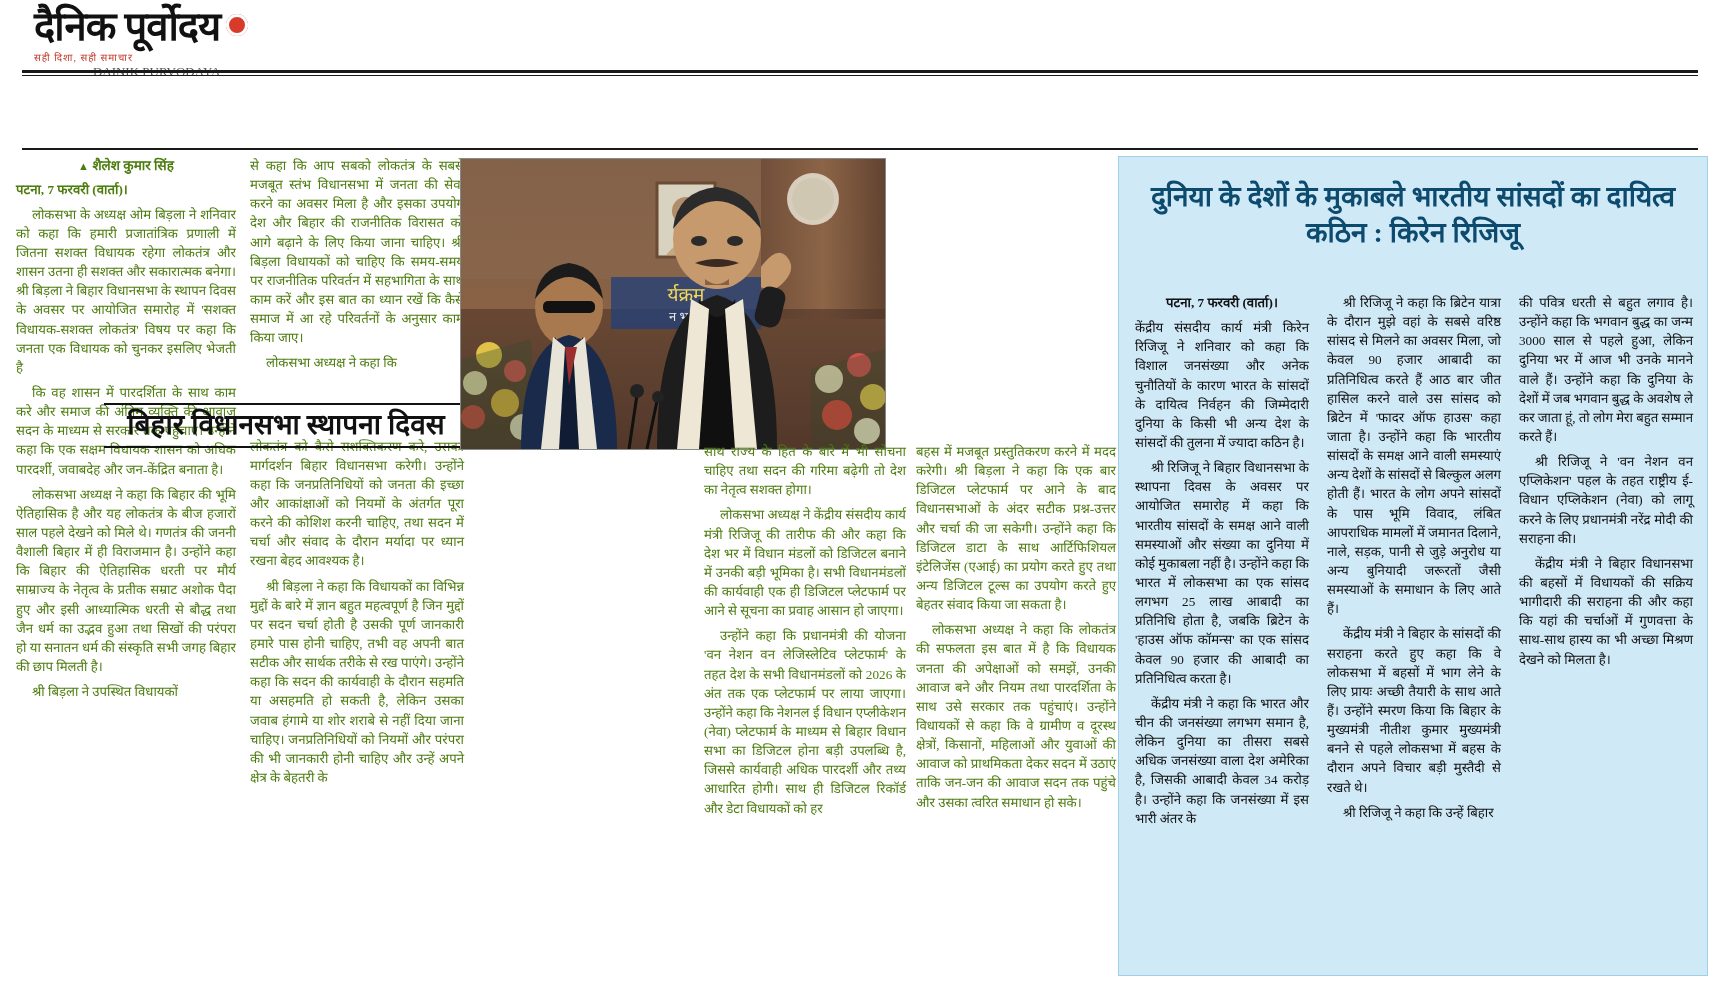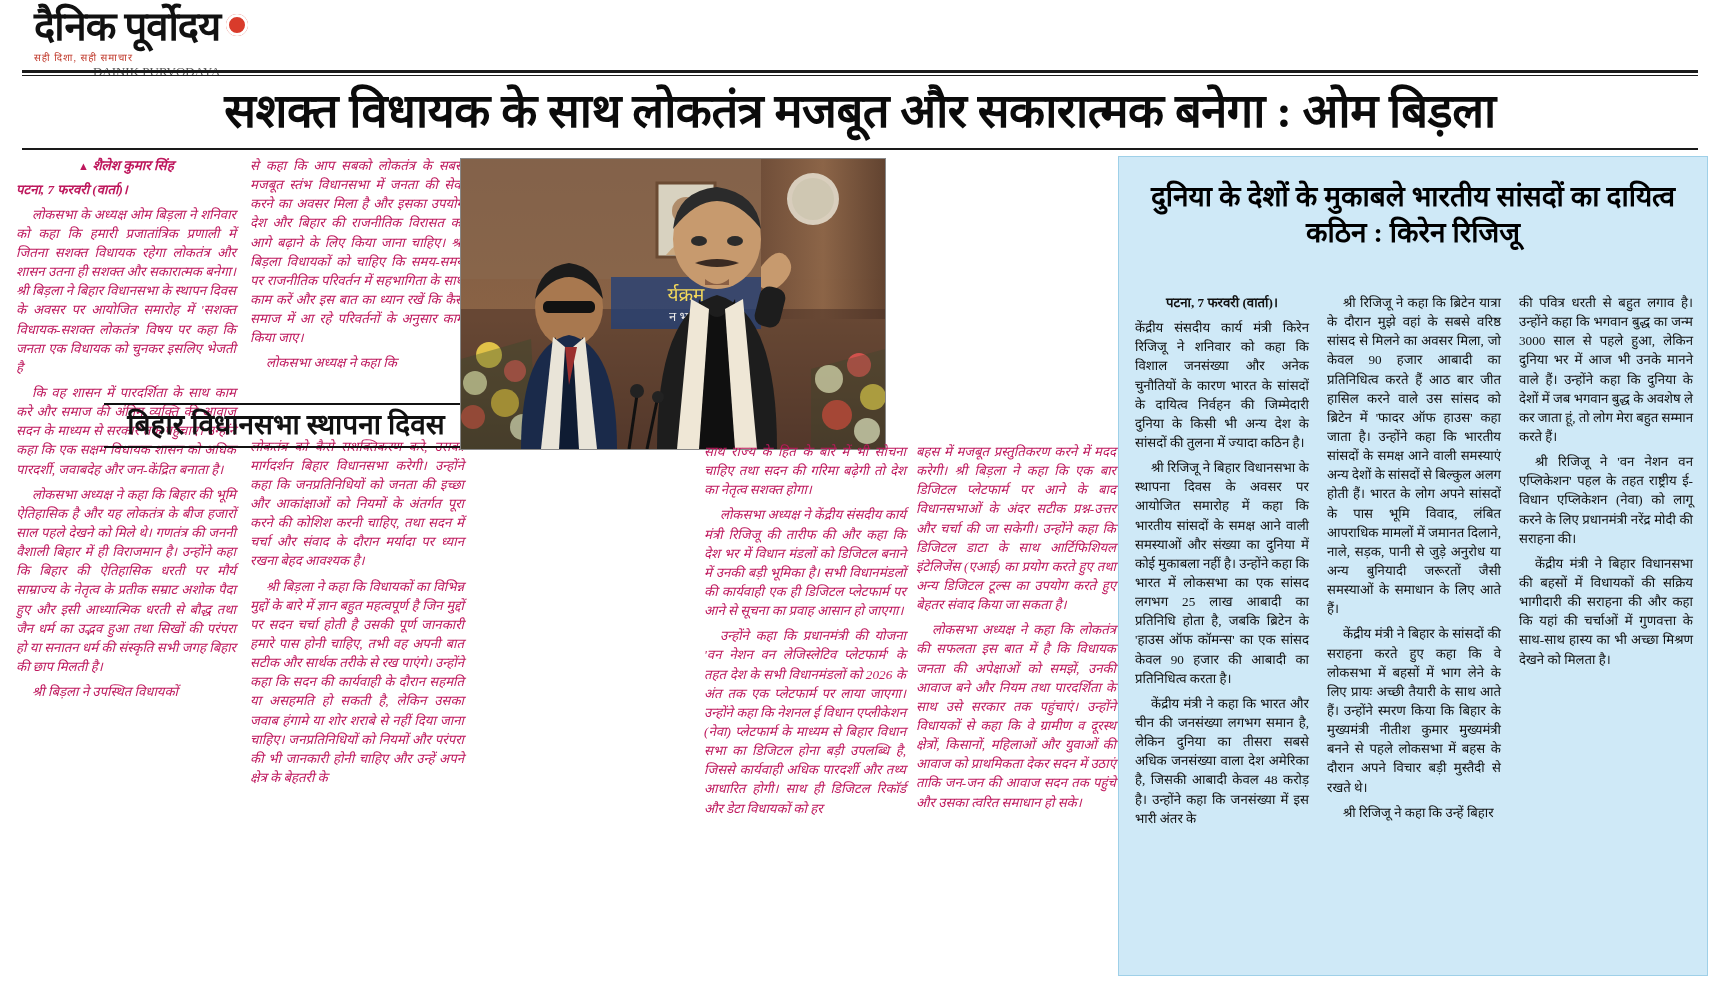--- a/index.html
+++ b/index.html
@@ -51,22 +51,21 @@
   .rule3{
     position:absolute;left:22px;top:148px;width:1676px;height:2px;background:#1a1a1a;
   }
 
   
   .body-area{position:absolute;left:16px;top:156px;width:1690px;height:818px;}
   .col{
     position:absolute;top:0;
     font-size:13.2px;line-height:1.45;
     text-align:justify;
-    color:#be185d;
-    font-style:italic;
+    color:#4d7c0f;
   }
   .col p{margin:0 0 6px 0;text-indent:16px;}
   .col p.noind{text-indent:0;}
 
   .byline{
     font-weight:bold;font-size:13.5px;text-align:center;margin:0 0 4px 0;
   }
   .byline .tri{font-size:11px;}
   .dateline{font-weight:bold;}
 
@@ -91,21 +90,21 @@
   .photo svg{display:block;}
 
   
   .blue-box{
     position:absolute;left:1118px;top:156px;width:588px;height:818px;
     background:#cfe9f7;border:1px solid #9fd0e8;
   }
   .blue-inner{position:absolute;left:10px;top:8px;width:568px;height:800px;}
   .blue-head{
     text-align:center;font-weight:bold;font-size:28px;line-height:1.3;
-    color:#000000;padding:14px 6px 10px 6px;
+    color:#0c4a6e;padding:14px 6px 10px 6px;
   }
   .blue-cols{position:absolute;left:6px;top:128px;width:560px;}
   .bcol{
     position:absolute;top:0;width:174px;
     font-size:13.2px;line-height:1.45;text-align:justify;color:#111;
   }
   .bcol p{margin:0 0 6px 0;text-indent:16px;}
   .bcol p.noind{text-indent:0;}
   .b1{left:0;}
   .b2{left:192px;}
@@ -123,21 +122,20 @@
         <div class="logo-text">दैनिक पूर्वोदय</div>
         <div class="logo-sub">सही दिशा, सही समाचार</div>
         <div class="logo-sub2">DAINIK PURVODAYA</div>
       </div>
       <div class="logo-dot"></div>
     </div>
   </div>
   <div class="rule"></div>
   <div class="rule2"></div>
 
-  <div class="headline">सशक्त विधायक के साथ लोकतंत्र मजबूत और सकारात्मक बनेगा : ओम बिड़ला</div>
   <div class="rule3"></div>
 
   <div class="body-area">
 
     <div class="col c1">
       <div class="byline">
         <span class="tri">▲</span>
         <span>शैलेश कुमार सिंह</span>
       </div>
       <p class="noind"><span class="dateline">पटना, 7 फरवरी (वार्ता)।</span></p>
@@ -254,21 +252,21 @@
   </div>
 
   <div class="blue-box">
     <div class="blue-inner">
       <div class="blue-head">दुनिया के देशों के मुकाबले भारतीय सांसदों का दायित्व कठिन : किरेन रिजिजू</div>
       <div class="blue-cols">
         <div class="bcol b1">
           <p class="noind bdate">पटना, 7 फरवरी (वार्ता)।</p>
           <p class="noind">केंद्रीय संसदीय कार्य मंत्री किरेन रिजिजू ने शनिवार को कहा कि विशाल जनसंख्या और अनेक चुनौतियों के कारण भारत के सांसदों के दायित्व निर्वहन की जिम्मेदारी दुनिया के किसी भी अन्य देश के सांसदों की तुलना में ज्यादा कठिन है।</p>
           <p>श्री रिजिजू ने बिहार विधानसभा के स्थापना दिवस के अवसर पर आयोजित समारोह में कहा कि भारतीय सांसदों के समक्ष आने वाली समस्याओं और संख्या का दुनिया में कोई मुकाबला नहीं है। उन्होंने कहा कि भारत में लोकसभा का एक सांसद लगभग 25 लाख आबादी का प्रतिनिधि होता है, जबकि ब्रिटेन के 'हाउस ऑफ कॉमन्स' का एक सांसद केवल 90 हजार की आबादी का प्रतिनिधित्व करता है।</p>
-          <p>केंद्रीय मंत्री ने कहा कि भारत और चीन की जनसंख्या लगभग समान है, लेकिन दुनिया का तीसरा सबसे अधिक जनसंख्या वाला देश अमेरिका है, जिसकी आबादी केवल 48 करोड़ है। उन्होंने कहा कि जनसंख्या में इस भारी अंतर के</p>
+          <p>केंद्रीय मंत्री ने कहा कि भारत और चीन की जनसंख्या लगभग समान है, लेकिन दुनिया का तीसरा सबसे अधिक जनसंख्या वाला देश अमेरिका है, जिसकी आबादी केवल 34 करोड़ है। उन्होंने कहा कि जनसंख्या में इस भारी अंतर के</p>
         </div>
         <div class="bcol b2">
           <p>श्री रिजिजू ने कहा कि ब्रिटेन यात्रा के दौरान मुझे वहां के सबसे वरिष्ठ सांसद से मिलने का अवसर मिला, जो केवल 90 हजार आबादी का प्रतिनिधित्व करते हैं आठ बार जीत हासिल करने वाले उस सांसद को ब्रिटेन में 'फादर ऑफ हाउस' कहा जाता है। उन्होंने कहा कि भारतीय सांसदों के समक्ष आने वाली समस्याएं अन्य देशों के सांसदों से बिल्कुल अलग होती हैं। भारत के लोग अपने सांसदों के पास भूमि विवाद, लंबित आपराधिक मामलों में जमानत दिलाने, नाले, सड़क, पानी से जुड़े अनुरोध या अन्य बुनियादी जरूरतों जैसी समस्याओं के समाधान के लिए आते हैं।</p>
           <p>केंद्रीय मंत्री ने बिहार के सांसदों की सराहना करते हुए कहा कि वे लोकसभा में बहसों में भाग लेने के लिए प्रायः अच्छी तैयारी के साथ आते हैं। उन्होंने स्मरण किया कि बिहार के मुख्यमंत्री नीतीश कुमार मुख्यमंत्री बनने से पहले लोकसभा में बहस के दौरान अपने विचार बड़ी मुस्तैदी से रखते थे।</p>
           <p>श्री रिजिजू ने कहा कि उन्हें बिहार</p>
         </div>
         <div class="bcol b3">
           <p class="noind">की पवित्र धरती से बहुत लगाव है। उन्होंने कहा कि भगवान बुद्ध का जन्म 3000 साल से पहले हुआ, लेकिन दुनिया भर में आज भी उनके मानने वाले हैं। उन्होंने कहा कि दुनिया के देशों में जब भगवान बुद्ध के अवशेष ले कर जाता हूं, तो लोग मेरा बहुत सम्मान करते हैं।</p>
           <p>श्री रिजिजू ने 'वन नेशन वन एप्लिकेशन' पहल के तहत राष्ट्रीय ई-विधान एप्लिकेशन (नेवा) को लागू करने के लिए प्रधानमंत्री नरेंद्र मोदी की सराहना की।</p>
           <p>केंद्रीय मंत्री ने बिहार विधानसभा की बहसों में विधायकों की सक्रिय भागीदारी की सराहना की और कहा कि यहां की चर्चाओं में गुणवत्ता के साथ-साथ हास्य का भी अच्छा मिश्रण देखने को मिलता है।</p>

